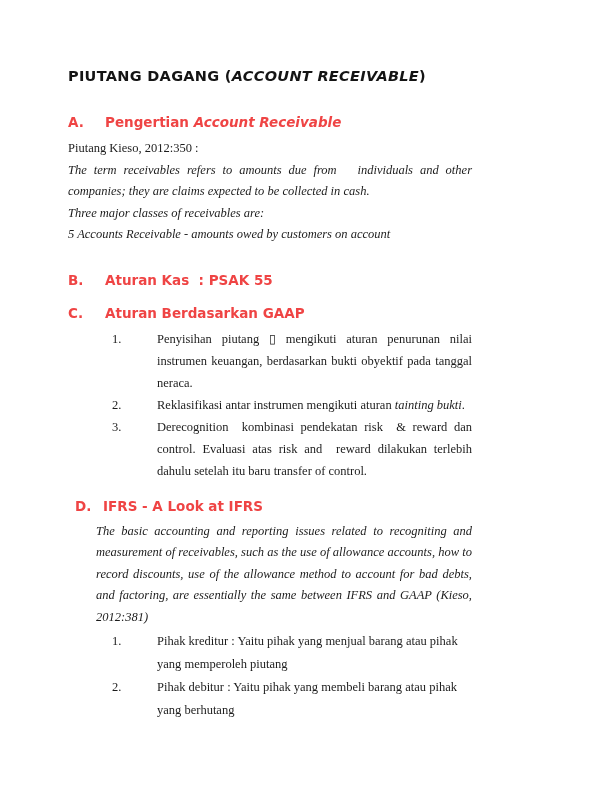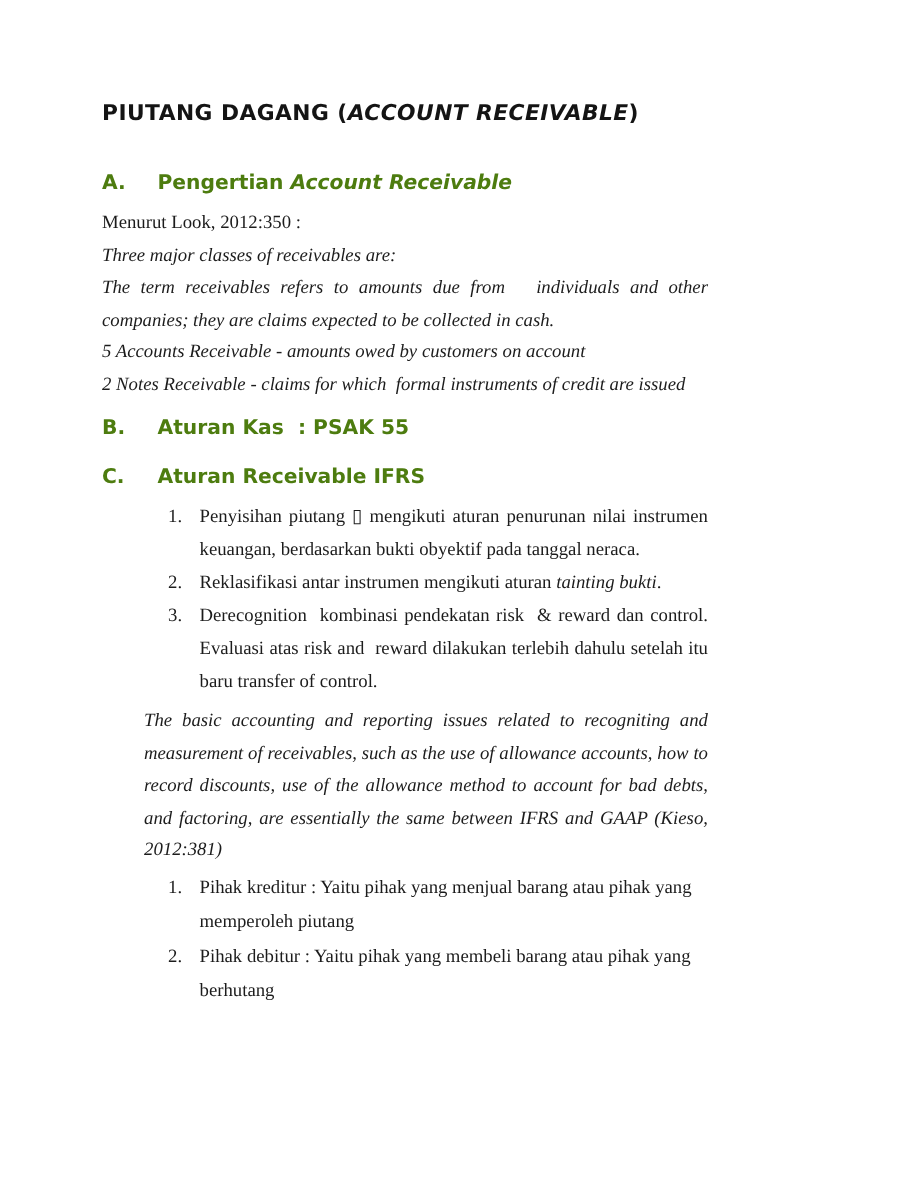--- a/index.html
+++ b/index.html
@@ -23,83 +23,83 @@
     letter-spacing: 0.3px;
     color: #141414;
     line-height: 20px;
     margin-top: 6px;
     white-space: nowrap;
   }
   .heading {
     font-family: "DejaVu Sans", sans-serif;
     font-size: 13.5px;
     font-weight: bold;
-    color: #4d7c0f;
+    color: #ef4444;
     line-height: 20px;
     white-space: nowrap;
   }
   .h-letter { display: inline-block; width: 37px; }
   .h-letter-d { display: inline-block; width: 28px; }
   .heading-a { margin-top: 26px; }
-  .heading-b { margin-top: 8px; }
+  .heading-b { margin-top: 24px; }
   .heading-c { margin-top: 13px; }
   .heading-d { margin-top: 14px; margin-left: 7px; }
   .intro-line { margin-top: 6px; }
   .it { font-style: italic; }
   .just { text-align: justify; }
   .hang { padding-left: 7px; text-indent: -7px; }
   .num-list { margin-top: 5px; margin-left: 44px; list-style: none; }
   .num-list li { display: flex; line-height: 22px; }
   .num-list .li-num { flex: 0 0 21px; }
-  .num-list .li-text { flex: 1 1 auto; }
+  .num-list .li-text { flex: 1 1 auto; margin-left: 24px; }
   .list-c .li-text { text-align: justify; }
   .quote-d { margin-top: 5px; margin-left: 28px; }
   .list-d { margin-top: 2px; }
   .list-d li { line-height: 23px; }
 </style>
 </head>
 <body>
 
 <div class="page">
 
   <h1 class="doc-title"><span>PIUTANG DAGANG (</span><em>ACCOUNT RECEIVABLE</em><span>)</span></h1>
 
   <h2 class="heading heading-a"><span class="h-letter">A.</span><span>Pengertian </span><em>Account Receivable</em></h2>
 
-  <p class="intro-line">Menurut Look, 2012:350 :</p>
+  <p class="intro-line">Piutang Kieso, 2012:350 :</p>
+
+  <p class="it just">The term receivables refers to amounts due from&nbsp;&nbsp; individuals and other companies; they are claims expected to be collected in cash.</p>
 
   <p class="it">Three major classes of receivables are:</p>
 
-  <p class="it just">The term receivables refers to amounts due from&nbsp;&nbsp; individuals and other companies; they are claims expected to be collected in cash.</p>
-
   <p class="it">5 Accounts Receivable - amounts owed by customers on account</p>
 
-  <p class="it">2 Notes Receivable - claims for which&nbsp; formal instruments of credit are issued</p>
 
 
 
   <h2 class="heading heading-b"><span class="h-letter">B.</span><span>Aturan Kas&nbsp; : PSAK 55</span></h2>
 
-  <h2 class="heading heading-c"><span class="h-letter">C.</span><span>Aturan Receivable IFRS</span></h2>
+  <h2 class="heading heading-c"><span class="h-letter">C.</span><span>Aturan Berdasarkan GAAP</span></h2>
 
   <ol class="num-list list-c">
     <li>
       <span class="li-num">1.</span>
       <span class="li-text"><span>Penyisihan piutang ▯ mengikuti aturan penurunan nilai instrumen keuangan, berdasarkan bukti obyektif pada tanggal neraca.</span><em></em><span></span></span>
     </li>
     <li>
       <span class="li-num">2.</span>
       <span class="li-text"><span>Reklasifikasi antar instrumen mengikuti aturan </span><em>tainting bukti</em><span>.</span></span>
     </li>
     <li>
       <span class="li-num">3.</span>
       <span class="li-text"><span>Derecognition&nbsp; kombinasi pendekatan risk&nbsp; &amp; reward dan control. Evaluasi atas risk and&nbsp; reward dilakukan terlebih dahulu setelah itu baru transfer of control.</span><em></em><span></span></span>
     </li>
   </ol>
 
+  <h2 class="heading heading-d"><span class="h-letter-d">D.</span><span>IFRS - A Look at IFRS</span></h2>
 
   <p class="it just quote-d">The basic accounting and reporting issues related to recogniting and measurement of receivables, such as the use of allowance accounts, how to record discounts, use of the allowance method to account for bad debts, and factoring, are essentially the same between IFRS and GAAP (Kieso, 2012:381)</p>
 
 
   <ol class="num-list list-d">
     <li>
       <span class="li-num">1.</span>
       <span class="li-text">Pihak kreditur : Yaitu pihak yang menjual barang atau pihak yang memperoleh piutang</span>
     </li>
     <li>

